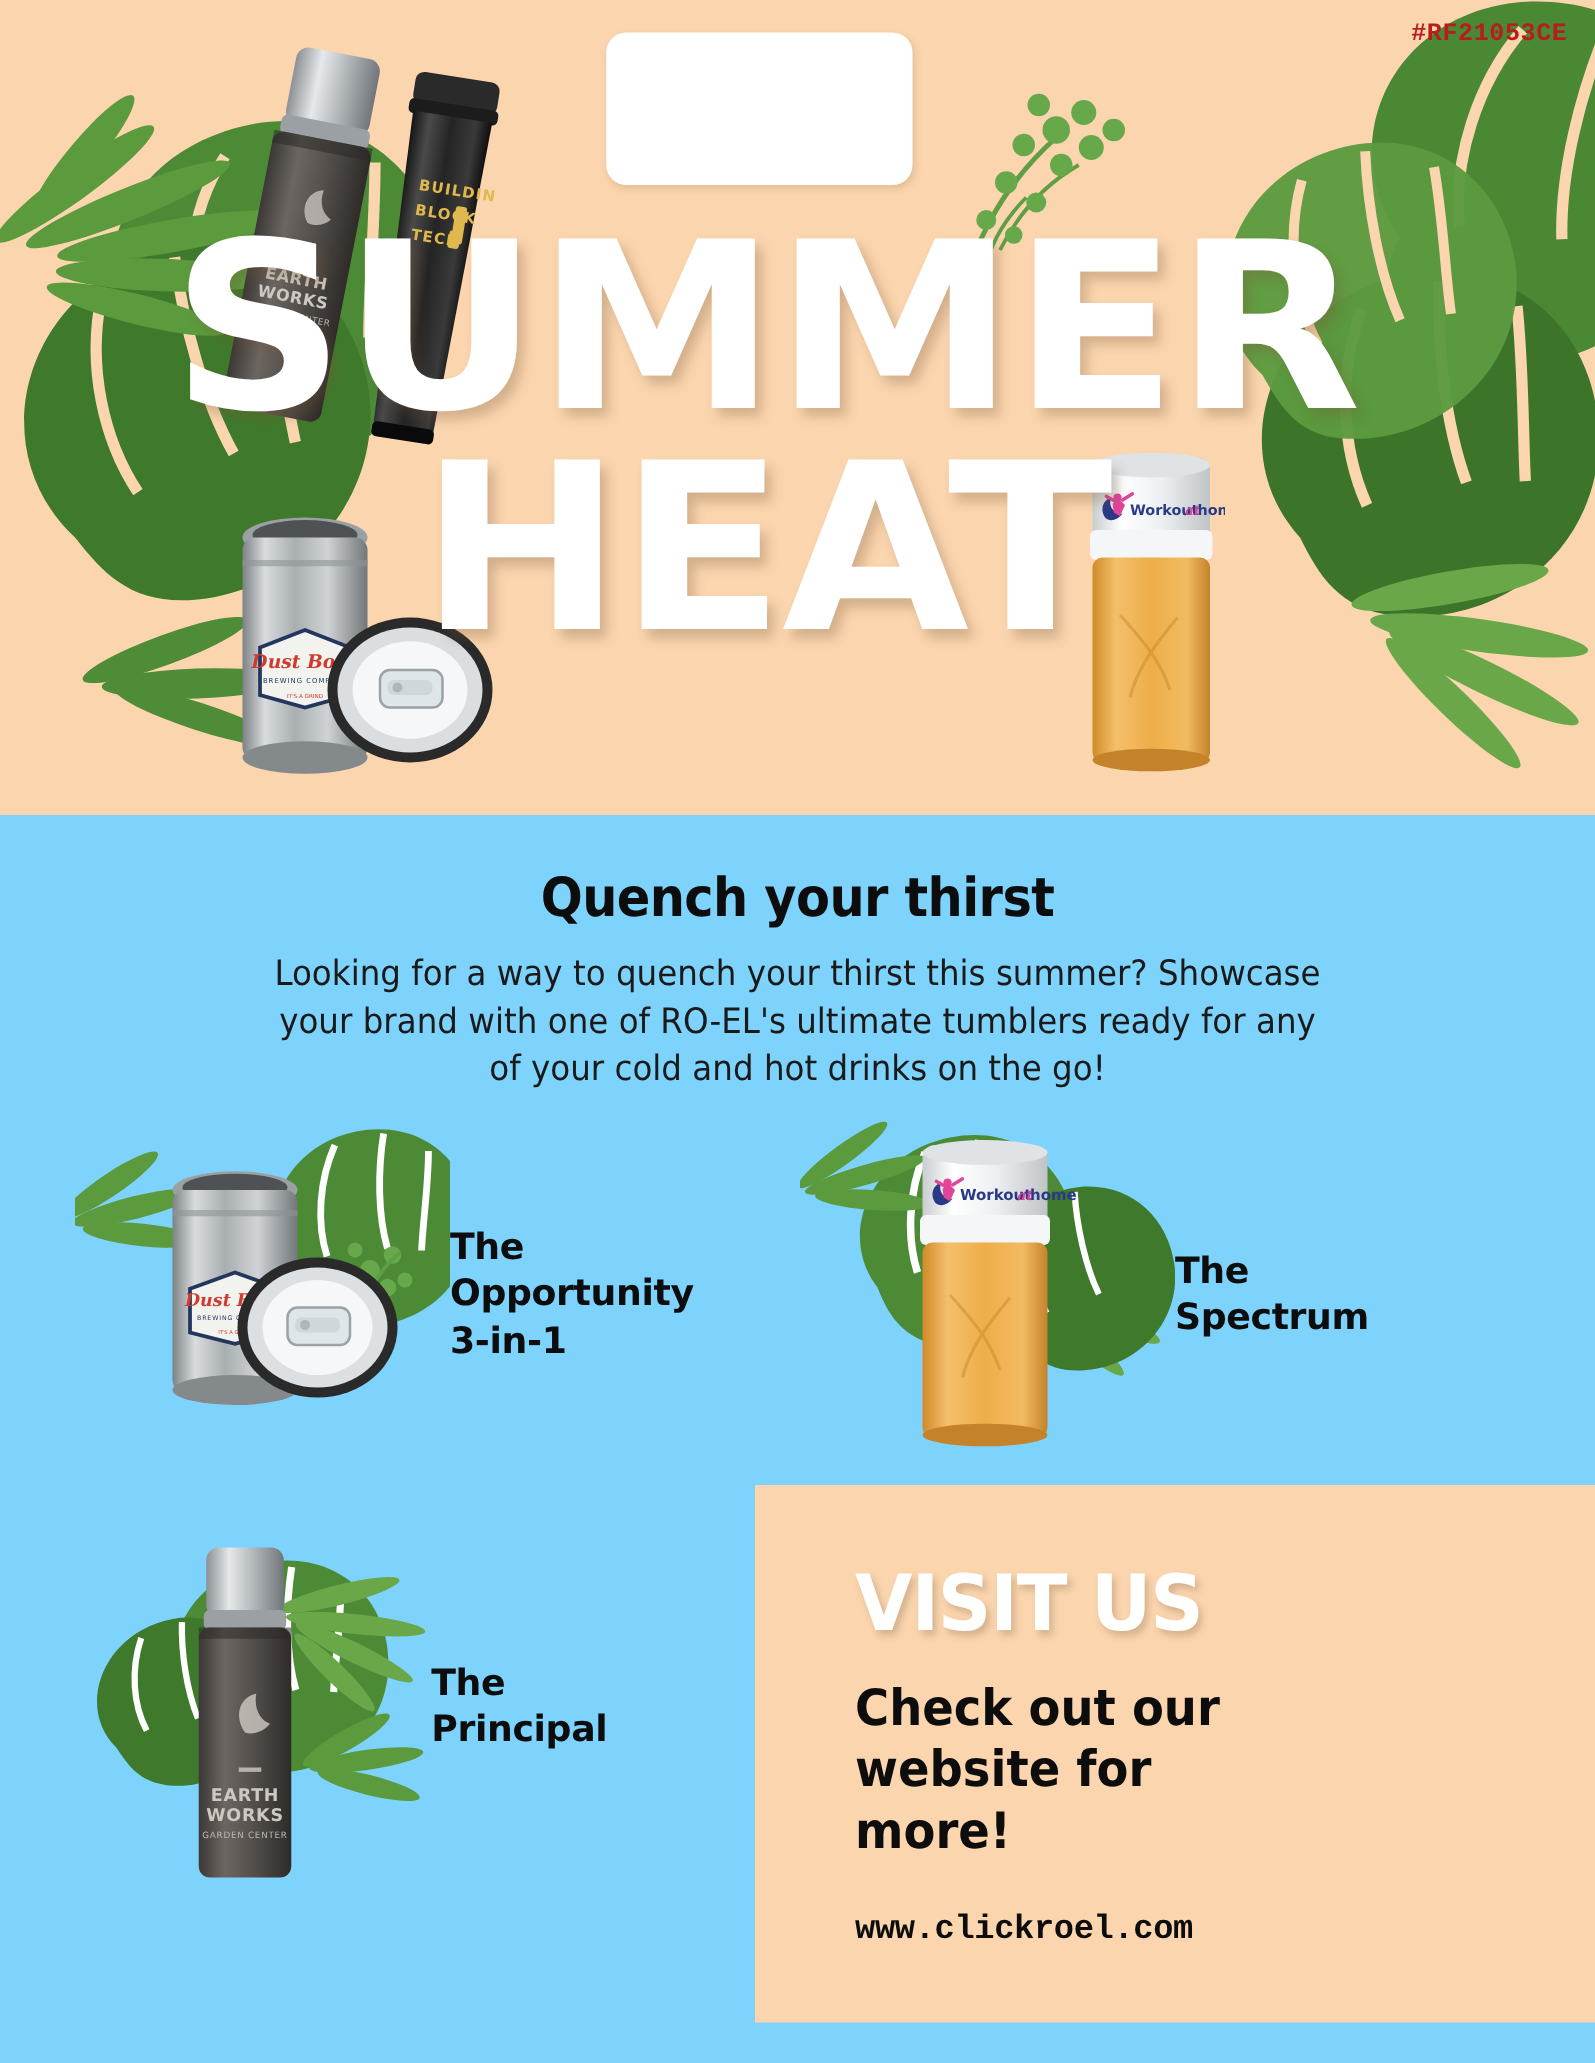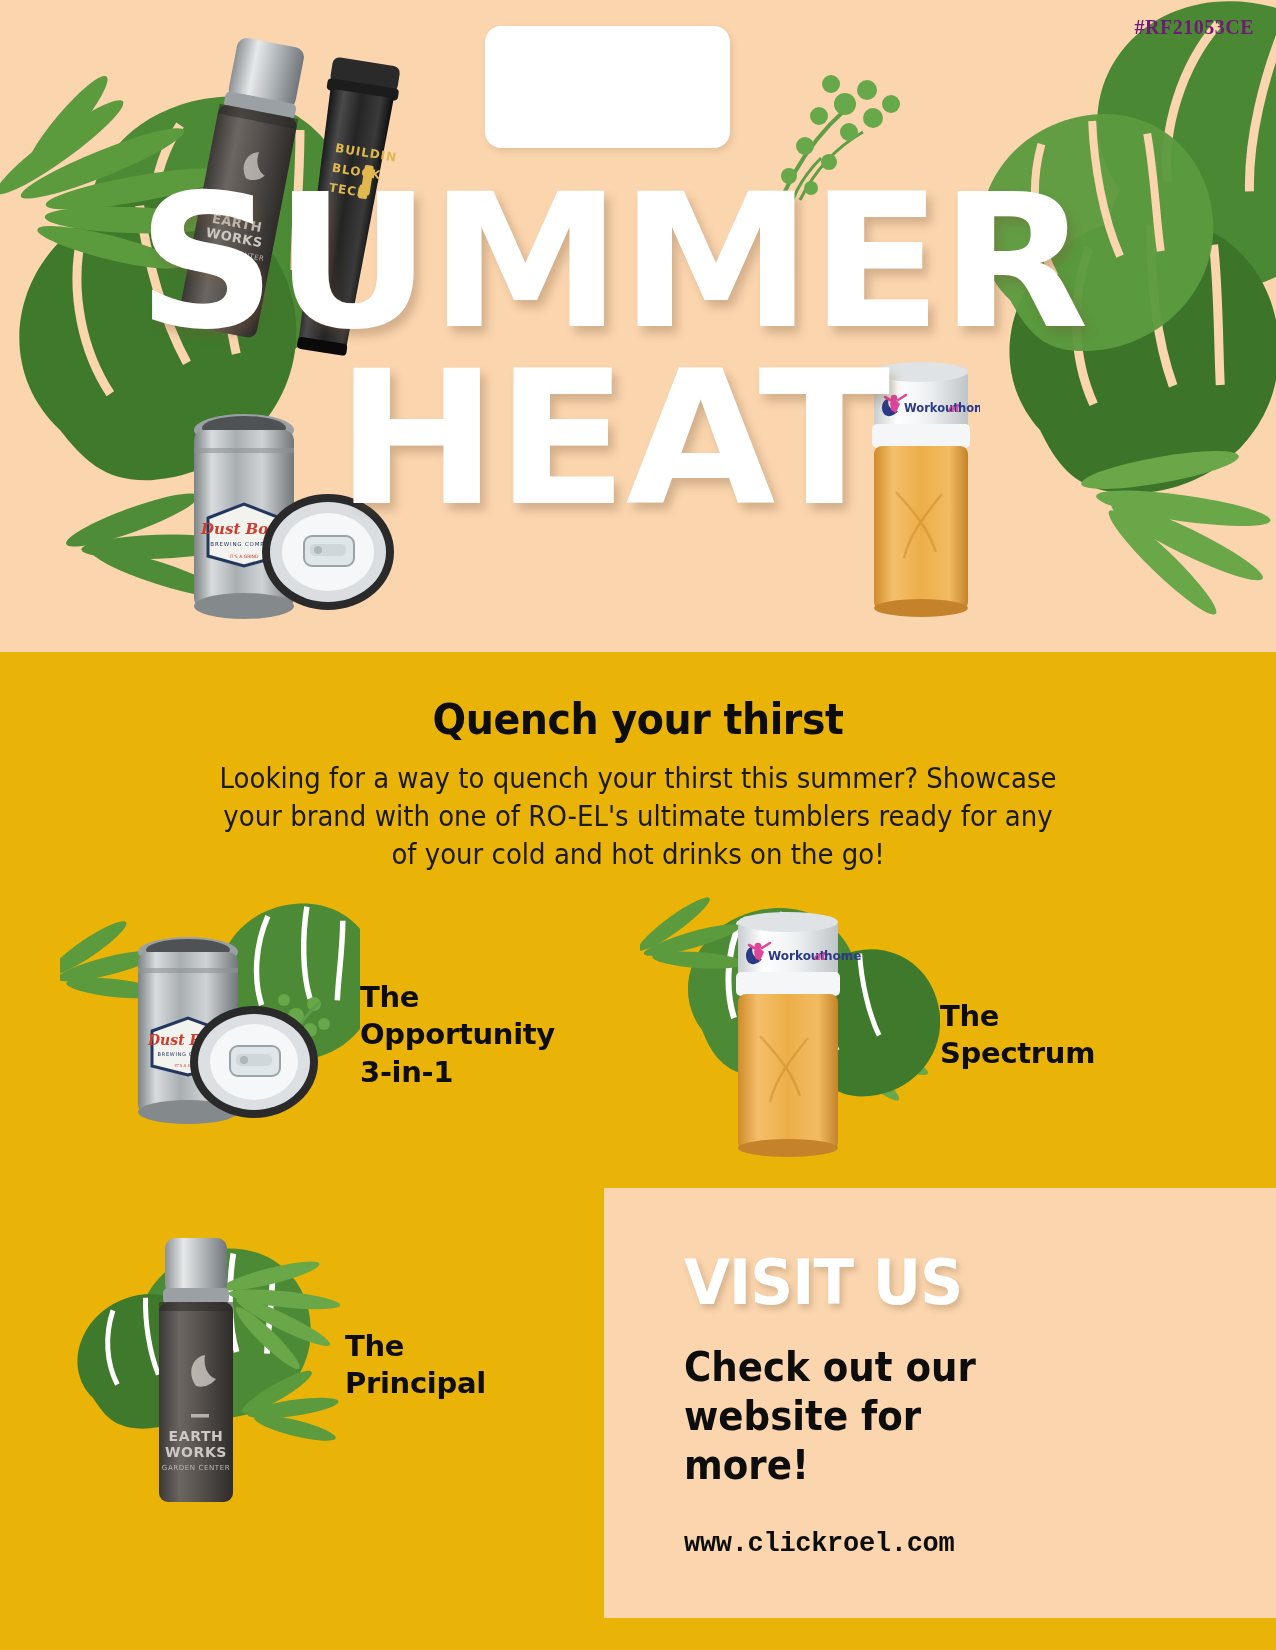--- a/index.html
+++ b/index.html
@@ -12,23 +12,23 @@
   }
 
   
   .hero {
     position:absolute; left:0; top:0; width:1276px; height:652px;
     background:#fad5ae; overflow:hidden;
   }
 
   .ref-code {
     position:absolute; right:22px; top:16px;
-    font-family:Liberation Serif, serif;
+    font-family:Liberation Mono, monospace;
     font-size:20px; font-weight:bold; letter-spacing:0.5px;
-    color:#701a75; z-index:60;
+    color:#b91c1c; z-index:60;
   }
 
   .logo-placeholder {
     position:absolute; left:485px; top:26px; width:245px; height:122px;
     background:#ffffff; border-radius:16px; z-index:50;
     box-shadow:2px 3px 6px rgba(150,110,70,0.22);
   }
 
   .hero-title {
     position:absolute; left:0; top:176px; width:1224px;
@@ -60,21 +60,21 @@
   
   .tumbler-black { left:300px; top:58px; width:88px; height:300px; transform:rotate(9deg); }
   
   .dustbowl-hero { left:178px; top:408px; width:132px; height:216px; }
   
   .lid-hero { left:258px; top:490px; width:140px; height:124px; }
   
   .bottle-hero { left:862px; top:362px; width:118px; height:256px; }
 
   
-  .body-wrap { position:absolute; left:0; top:652px; width:1276px; height:998px; background:#eab308; }
+  .body-wrap { position:absolute; left:0; top:652px; width:1276px; height:998px; background:#7dd3fc; }
 
   .sec-title {
     margin-top:42px; text-align:center;
     font-family:"DejaVu Sans","Liberation Sans",sans-serif;
     font-weight:bold; font-size:43px; color:#0d0d0d;
     letter-spacing:-0.5px;
     transform:scaleX(0.92);
   }
   .sec-body {
     margin:16px auto 0; width:920px; text-align:center;

